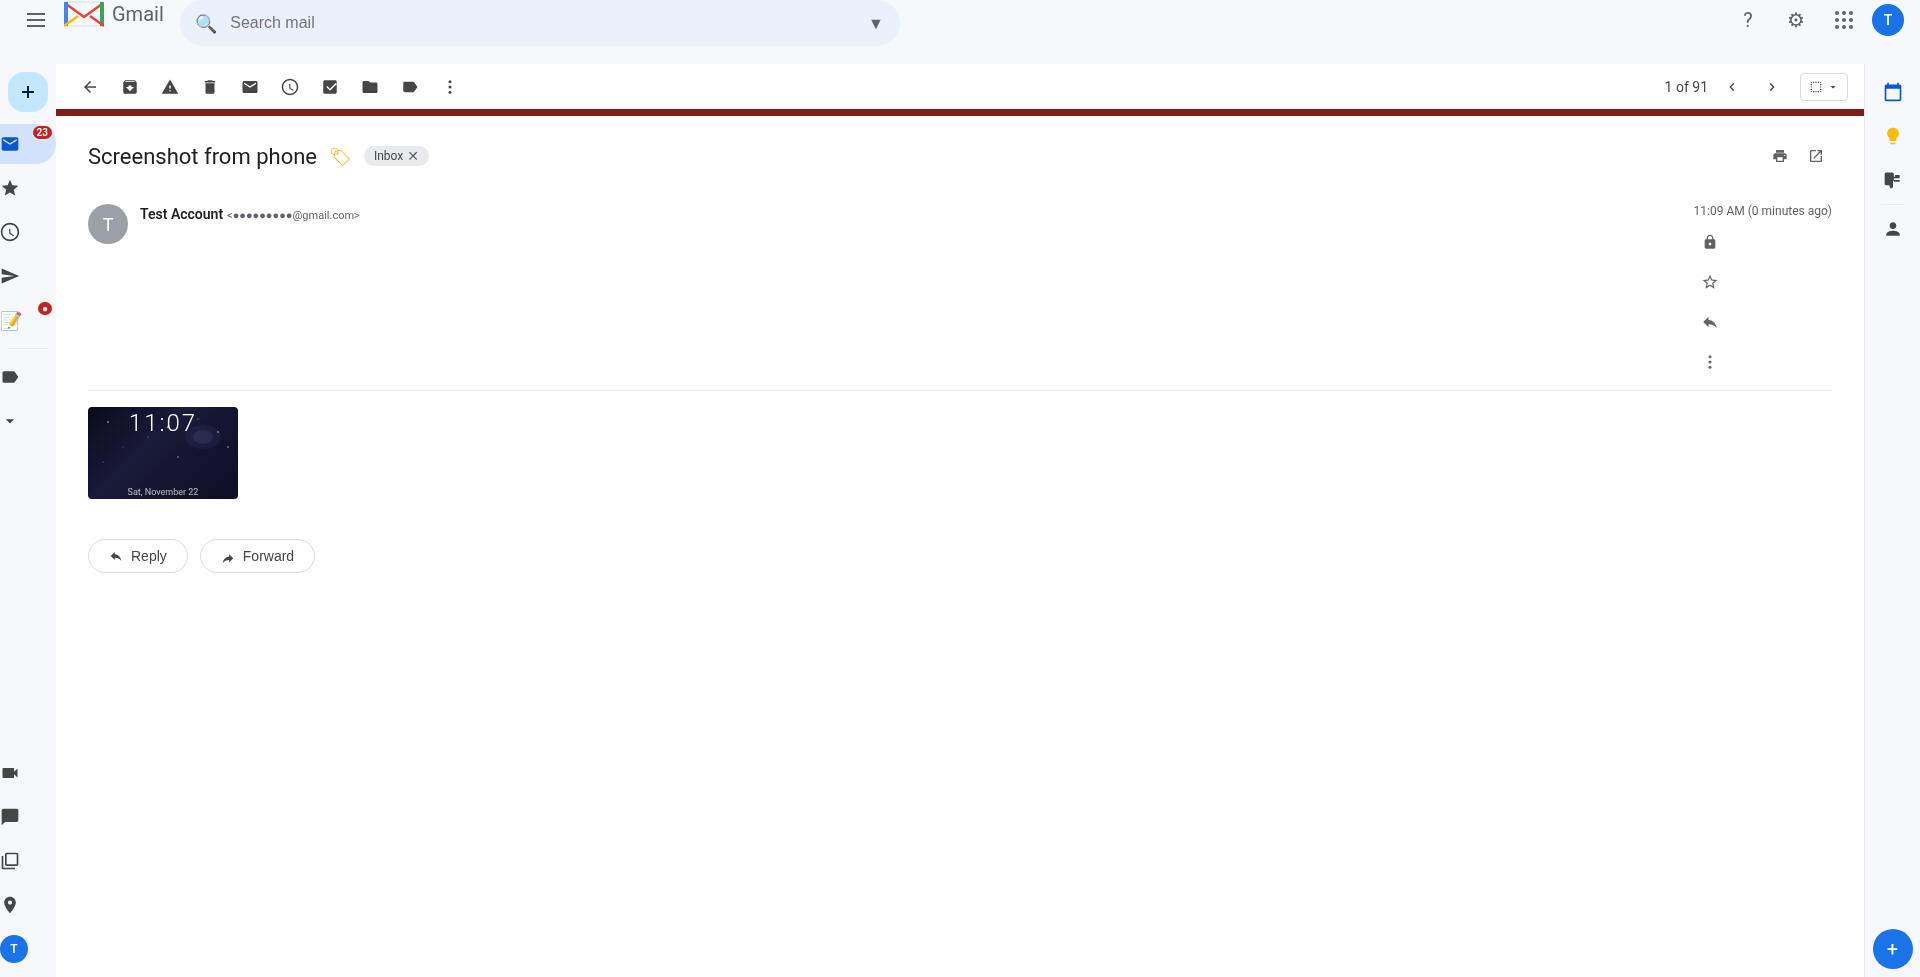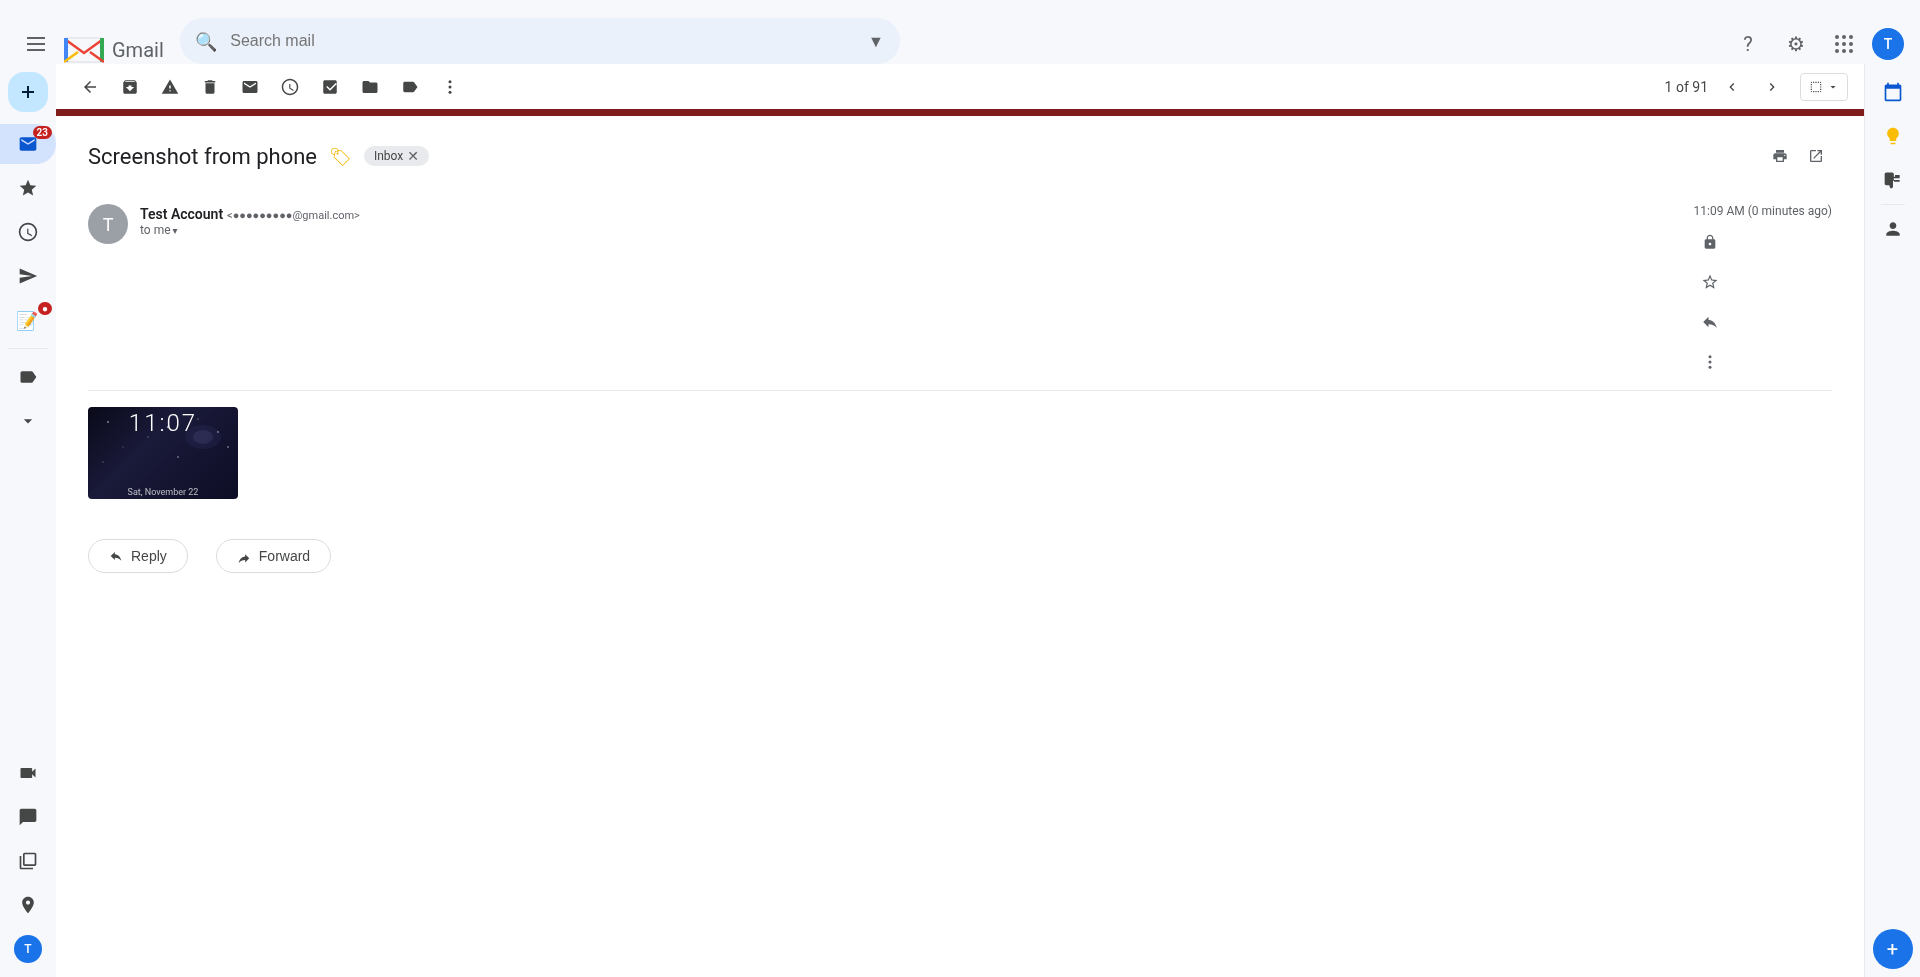--- a/index.html
+++ b/index.html
@@ -1,20 +1,20 @@
 <!DOCTYPE html>
 <html><head>
   <meta charset="utf-8">
   <style>
     * { box-sizing: border-box; margin: 0; padding: 0; }
     body { font-family: 'Google Sans', Roboto, Arial, sans-serif; background: #f6f8fc; height: 977px; overflow: hidden; display: flex; flex-direction: column; }
 
     
     .top-bar {
-      display: flex; align-items: flex-end; height: 64px; background: #f6f8fc;
+      display: flex; align-items: flex-start; height: 64px; background: #f6f8fc;
       padding: 0 16px; gap: 8px; flex-shrink: 0;
     }
     .hamburger-btn { width: 40px; height: 40px; display: flex; align-items: center; justify-content: center; border-radius: 50%; cursor: pointer; }
     .gmail-logo { display: flex; align-items: center; gap: 4px; margin-right: 8px; }
     .search-bar {
       flex: 1; max-width: 720px; height: 46px; background: #eaf1fb;
       border-radius: 24px; display: flex; align-items: center; padding: 0 16px;
       gap: 12px; cursor: text;
     }
     .search-bar input { border: none; background: transparent; font-size: 16px; color: #202124; outline: none; flex: 1; }
@@ -22,21 +22,21 @@
     .top-right { margin-left: auto; display: flex; align-items: center; gap: 8px; }
     .icon-btn { width: 40px; height: 40px; display: flex; align-items: center; justify-content: center; border-radius: 50%; cursor: pointer; color: #5f6368; font-size: 20px; }
     .avatar { width: 32px; height: 32px; border-radius: 50%; background: #1a73e8; display: flex; align-items: center; justify-content: center; color: white; font-size: 14px; font-weight: 500; cursor: pointer; }
 
     
     .main-layout { display: flex; flex: 1; overflow: hidden; }
 
     
     .sidebar { width: 56px; background: #f6f8fc; display: flex; flex-direction: column; align-items: center; padding-top: 8px; gap: 4px; flex-shrink: 0; }
     .compose-btn { width: 40px; height: 40px; background: #c2e7ff; border-radius: 16px; display: flex; align-items: center; justify-content: center; cursor: pointer; color: #001d35; font-size: 22px; margin-bottom: 8px; }
-    .sidebar-item { width: 56px; height: 40px; border-radius: 0 20px 20px 0; display: flex; align-items: center; justify-content: center; cursor: pointer; color: #444746; font-size: 20px; position: relative; }
+    .sidebar-item { width: 56px; height: 40px; border-radius: 0 20px 20px 0; display: flex; align-items: center; cursor: pointer; color: #444746; font-size: 20px; position: relative; }
     .sidebar-item.active { background: #d3e3fd; color: #0b57d0; }
     .badge { position: absolute; top: 2px; right: 4px; background: #c5221f; color: white; font-size: 10px; border-radius: 8px; padding: 1px 4px; font-weight: 600; }
     .sidebar-divider { width: 40px; height: 1px; background: #e8eaed; margin: 4px 0; }
 
     
     .content-area { flex: 1; display: flex; flex-direction: column; overflow: hidden; }
 
     
     .toolbar { display: flex; align-items: center; height: 52px; padding: 0 16px; gap: 4px; border-bottom: 7px solid #7f1d1d; background: white; flex-shrink: 0; }
     .toolbar-btn { width: 36px; height: 36px; display: flex; align-items: center; justify-content: center; border-radius: 50%; cursor: pointer; color: #444746; font-size: 18px; }
@@ -71,21 +71,21 @@
       border-radius: 4px; display: flex; align-items: center; justify-content: center;
       position: relative; overflow: hidden; cursor: pointer;
     }
     .phone-screenshot-inner {
       width: 100%; height: 100%; background: linear-gradient(135deg, #0a0a1a 0%, #1a1a3a 40%, #0d0d25 100%);
       display: flex; flex-direction: column; align-items: center; justify-content: center; gap: 48px;
     }
     .screenshot-time { color: white; font-size: 24px; font-weight: 300; letter-spacing: 2px; }
     .screenshot-date { color: rgba(255,255,255,0.7); font-size: 9px; margin-top: 2px; }
 
-    .action-buttons { display: flex; gap: 28px; margin-top: 24px; padding-top: 16px; }
+    .action-buttons { display: flex; gap: 12px; margin-top: 24px; padding-top: 16px; }
     .action-btn { display: flex; align-items: center; gap: 8px; padding: 8px 20px; border: 1px solid #dadce0; border-radius: 20px; cursor: pointer; font-size: 14px; color: #444746; background: white; }
 
     
     .right-panel { width: 56px; background: #f6f8fc; display: flex; flex-direction: column; align-items: center; padding-top: 8px; gap: 4px; border-left: 1px solid #e8eaed; flex-shrink: 0; }
     .right-panel-item { width: 40px; height: 40px; border-radius: 50%; display: flex; align-items: center; justify-content: center; cursor: pointer; color: #444746; font-size: 20px; }
     .right-panel-item.active { color: #0b57d0; }
     .right-panel-add { width: 40px; height: 40px; border-radius: 50%; display: flex; align-items: center; justify-content: center; cursor: pointer; background: #1a73e8; color: white; font-size: 20px; }
     .right-panel-divider { width: 24px; height: 1px; background: #e8eaed; }
 
     
@@ -318,24 +318,20 @@
         </div>
       </div>
 
       <div class="email-header">
         <div class="sender-avatar">T</div>
         <div class="sender-info">
           <div>
             <span class="sender-name">Test Account</span>
             <span class="sender-email"> &lt;●●●●●●●●●@gmail.com&gt;</span>
           </div>
-          <div class="to-me">
-            <span>to me</span>
-            <span class="to-me-arrow">▾</span>
-          </div>
         </div>
         <div class="email-meta">
           <span class="email-time">11:09 AM (0 minutes ago)</span>
           <div class="meta-icon">
             <svg width="16" height="16" viewBox="0 0 24 24" fill="#5f6368">
                 <path d="M18 8h-1V6c0-2.76-2.24-5-5-5S7 3.24 7 6v2H6c-1.1 0-2 .9-2 2v10c0 1.1.9 2 2 2h12c1.1 0 2-.9 2-2V10c0-1.1-.9-2-2-2zm-6 9c-1.1 0-2-.9-2-2s.9-2 2-2 2 .9 2 2-.9 2-2 2zm3.1-9H8.9V6c0-1.71 1.39-3.1 3.1-3.1 1.71 0 3.1 1.39 3.1 3.1v2z"></path>
               </svg>
           </div>
           <div class="meta-icon">
             <svg width="18" height="18" viewBox="0 0 24 24" fill="#5f6368">

